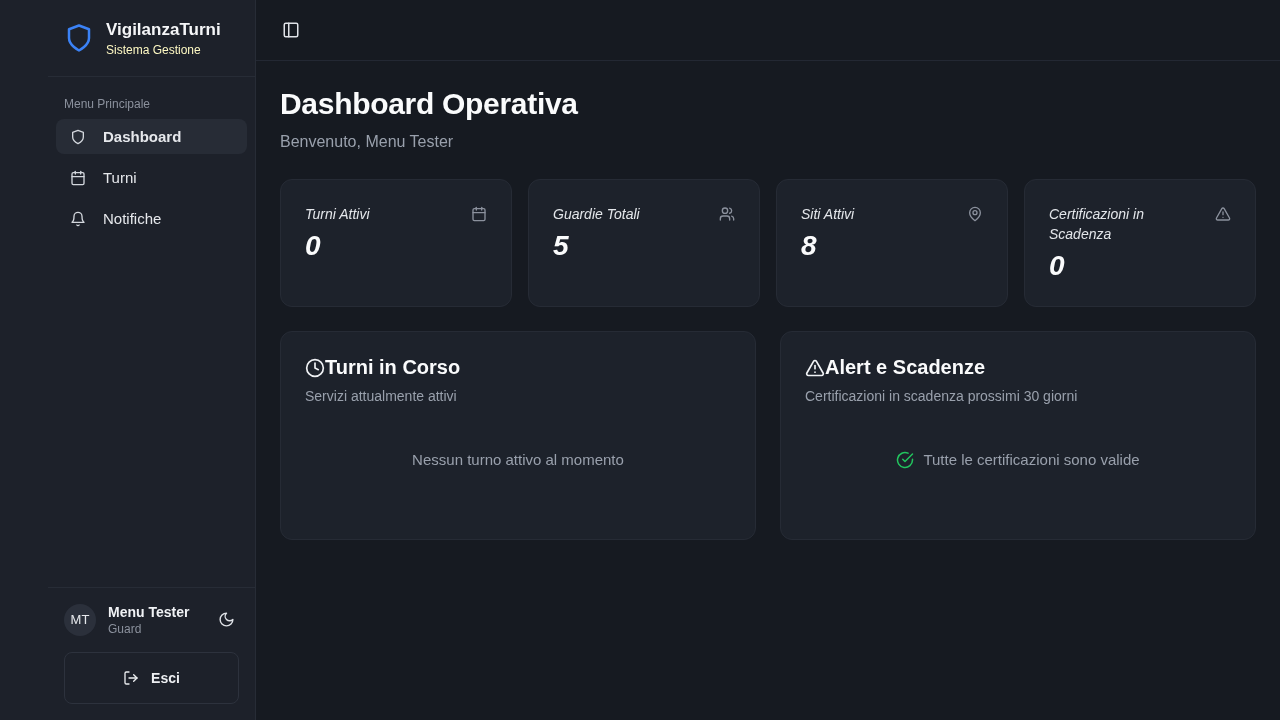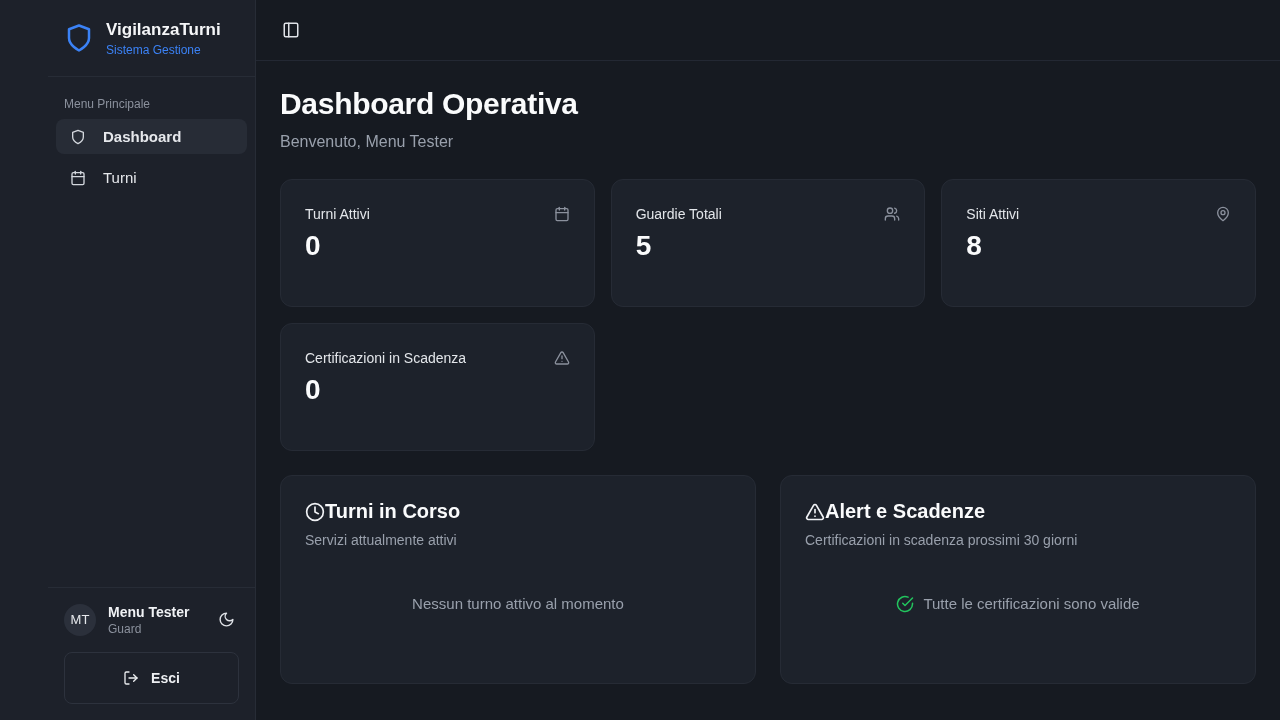--- a/index.html
+++ b/index.html
@@ -26,21 +26,21 @@
   .sidebar-header {
     display: flex;
     align-items: center;
     gap: 12px;
     padding: 16px;
     border-bottom: 1px solid #272c36;
     height: 77px;
   }
   .logo-icon { color: #3b82f6; }
   .app-name { font-size: 17px; font-weight: bold; color: #f5f6f8; line-height: 1.25; }
-  .app-subtitle { font-size: 12px; color: #3b82f6; margin-top: 2px; }
+  .app-subtitle { font-size: 12px; color: #fef9c3; margin-top: 2px; }
 
   .sidebar-nav { padding: 10px 8px; }
   .nav-section-label {
     font-size: 12px;
     color: #8b919d;
     padding: 8px;
     margin-top: 2px;
   }
   .nav-item {
     display: flex;
@@ -114,23 +114,24 @@
     color: #dfe2e7;
     cursor: pointer;
     padding: 4px;
   }
   .content { padding: 26px 24px; overflow: hidden; }
   .page-title { font-size: 30px; font-weight: bold; color: #fafbfc; letter-spacing: -0.3px; }
   .page-subtitle { font-size: 16px; color: #99a0ac; margin-top: 12px; }
 
   .stats-grid {
     display: grid;
-    grid-template-columns: repeat(3, 1fr);
+    grid-template-columns: repeat(4, 1fr);
     gap: 16px;
     margin-top: 28px;
+    font-style: italic;
   }
   .stat-card {
     background: #1d222b;
     border: 1px solid #262b35;
     border-radius: 12px;
     padding: 24px;
     height: 128px;
   }
   .stat-head {
     display: flex;
@@ -210,20 +211,29 @@
         <svg width="16" height="16" viewBox="0 0 24 24" fill="none" stroke="currentColor" stroke-width="2" stroke-linecap="round" stroke-linejoin="round">
             <path d="M8 2v4"></path>
             <path d="M16 2v4"></path>
             <rect width="18" height="18" x="3" y="4" rx="2"></rect>
             <path d="M3 10h18"></path>
           </svg>
       </span>
       <span>Turni</span>
     </div>
 
+    <div class="nav-item">
+      <span class="nav-icon">
+        <svg width="16" height="16" viewBox="0 0 24 24" fill="none" stroke="currentColor" stroke-width="2" stroke-linecap="round" stroke-linejoin="round">
+            <path d="M6 8a6 6 0 0 1 12 0c0 7 3 9 3 9H3s3-2 3-9"></path>
+            <path d="M10.3 21a1.94 1.94 0 0 0 3.4 0"></path>
+          </svg>
+      </span>
+      <span>Notifiche</span>
+    </div>
   </nav>
 
   <div class="sidebar-footer">
     <div class="user-row">
       <div class="avatar">MT</div>
       <div>
         <div class="user-name">Menu Tester</div>
         <div class="user-role">Guard</div>
       </div>
       <button class="theme-toggle">

